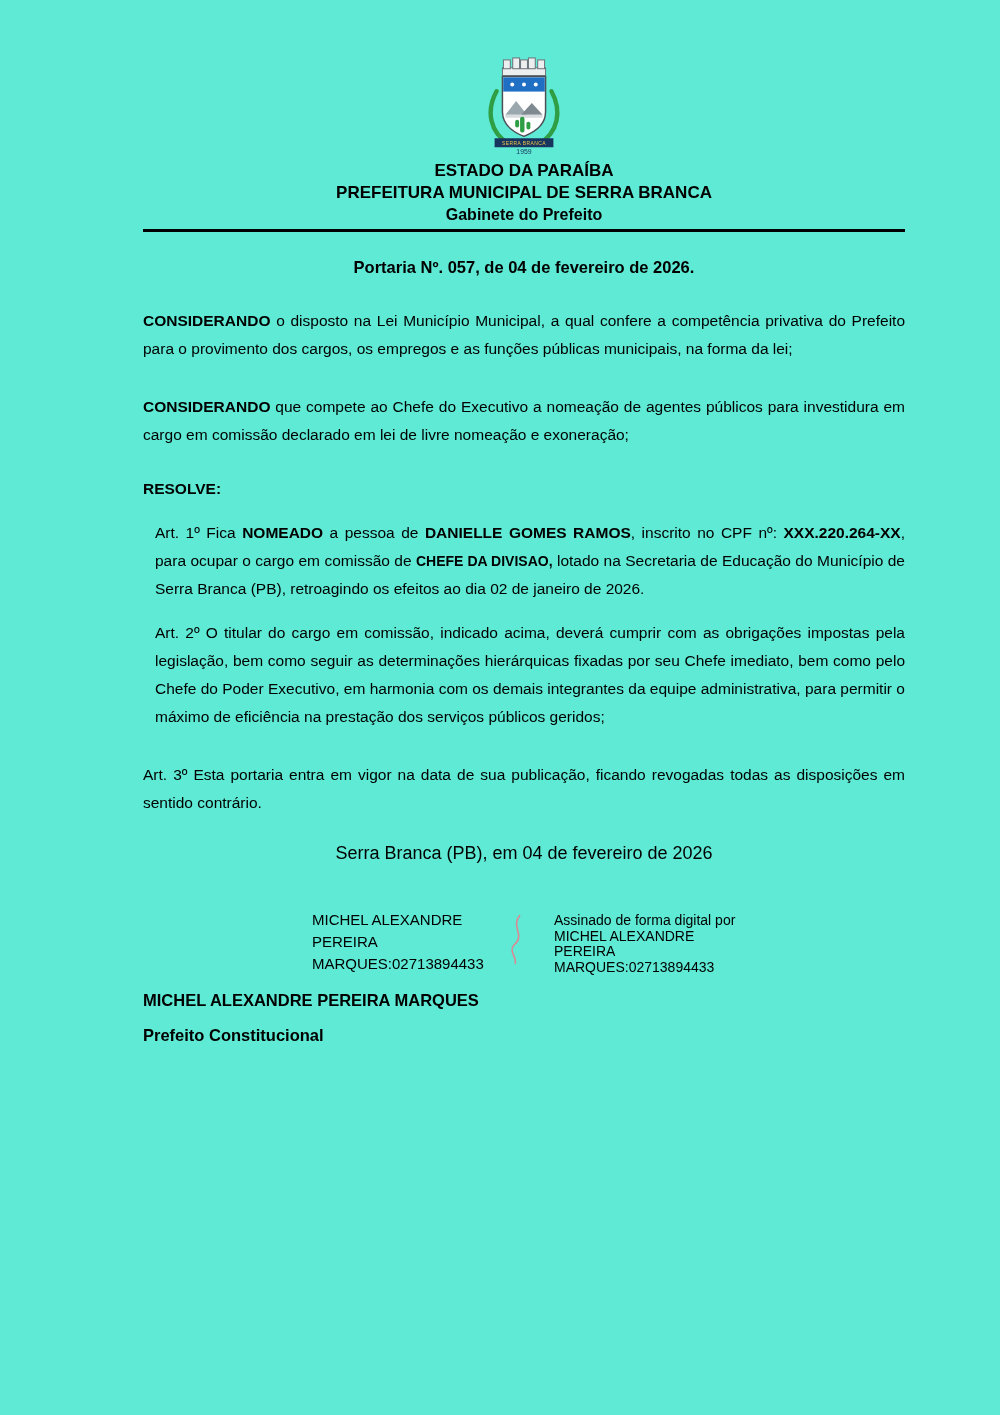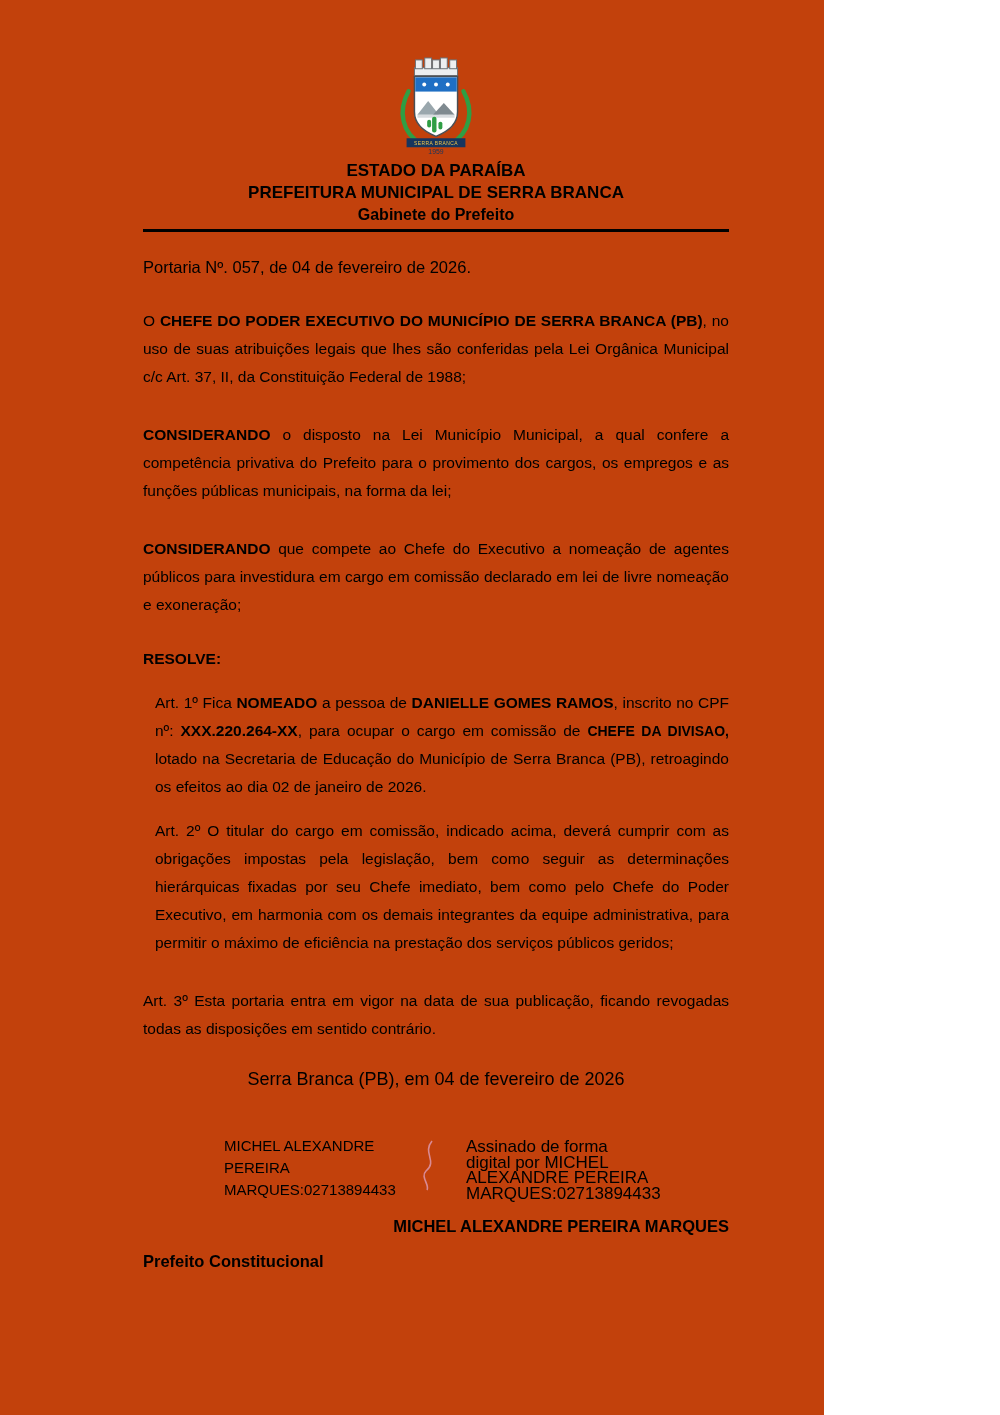--- a/index.html
+++ b/index.html
@@ -5,37 +5,38 @@
   * { margin: 0; padding: 0; box-sizing: border-box; }
   html, body { background: #ffffff; }
   body {
     width: 1000px;
     height: 1415px;
     overflow: hidden;
     font-family: "Liberation Sans", sans-serif;
     color: #000000;
   }
   .page {
-    width: 824px;
+    width: 1000px;
     height: 1415px;
     padding: 56px 95px 0 143px;
-    background: #c2410c;
+    background: #5eead4;
   }
   .header {
     text-align: center;
     border-bottom: 3px solid #000;
     padding-bottom: 3px;
   }
   .crest-wrap { display: flex; justify-content: center; margin-bottom: 6px; }
   .header-line-1 { font-size: 17px; font-weight: bold; line-height: 22px; }
   .header-line-2 { font-size: 16px; font-weight: bold; line-height: 22px; }
   .doc-title {
     margin-top: 26px;
     font-size: 16.5px;
-    font-weight: normal;
+    font-weight: bold;
+    text-align: center;
   }
   .summary {
     margin-top: 30px;
     margin-left: 287px;
     width: 475px;
     font-size: 15.5px;
     font-weight: bold;
     line-height: 30px;
     text-align: justify;
     word-spacing: 13px;
@@ -64,28 +65,28 @@
   }
   .sig-stamp-name {
     width: 170px;
     font-size: 15px;
     line-height: 22px;
     text-align: left;
   }
   .sig-flourish { width: 24px; height: 56px; flex: 0 0 auto; margin-top: 2px; }
   .sig-stamp-note {
     width: 182px;
-    font-size: 17px;
+    font-size: 14px;
     line-height: 15.5px;
     padding-top: 4px;
     text-align: left;
   }
   .signer-name {
     margin-top: 16px;
-    text-align: right;
+    text-align: left;
     font-size: 16.5px;
     font-weight: bold;
   }
   .signer-title {
     margin-top: 16px;
     text-align: left;
     font-size: 16.5px;
     font-weight: bold;
   }
 </style>
@@ -138,21 +139,20 @@
       </svg>
     </div>
     <div class="header-line-1">ESTADO DA PARAÍBA</div>
     <div class="header-line-1">PREFEITURA MUNICIPAL DE SERRA BRANCA</div>
     <div class="header-line-2">Gabinete do Prefeito</div>
   </div>
 
   <p class="doc-title">Portaria Nº. 057, de 04 de fevereiro de 2026.</p>
 
 
-  <p class="body-p"><span>O </span><strong>CHEFE DO PODER EXECUTIVO DO MUNICÍPIO DE SERRA BRANCA (PB)</strong><span>, no uso de suas atribuições legais que lhes são conferidas pela Lei Orgânica Municipal c/c Art. 37, II, da Constituição Federal de 1988;</span></p>
 
   <p class="body-p"><strong>CONSIDERANDO</strong><span> o disposto na Lei Município Municipal, a qual confere a competência privativa do Prefeito para o provimento dos cargos, os empregos e as funções públicas municipais, na forma da lei;</span></p>
 
   <p class="body-p"><strong>CONSIDERANDO</strong><span> que compete ao Chefe do Executivo a nomeação de agentes públicos para investidura em cargo em comissão declarado em lei de livre nomeação e exoneração;</span></p>
 
   <p class="resolve">RESOLVE:</p>
 
   <p class="body-p tight"><span>Art. 1º Fica </span><strong>NOMEADO</strong><span> a pessoa de </span><strong>DANIELLE GOMES RAMOS</strong><span>, inscrito no CPF nº: </span><strong>XXX.220.264-XX</strong><span>, para ocupar o cargo em comissão de </span><strong class="cargo">CHEFE DA DIVISAO,</strong><span> lotado na Secretaria de Educação do Município de Serra Branca (PB), retroagindo os efeitos ao dia 02 de janeiro de 2026.</span></p>
 
   <p class="body-p tight">Art. 2º O titular do cargo em comissão, indicado acima, deverá cumprir com as obrigações impostas pela legislação, bem como seguir as determinações hierárquicas fixadas por seu Chefe imediato, bem como pelo Chefe do Poder Executivo, em harmonia com os demais integrantes da equipe administrativa, para permitir o máximo de eficiência na prestação dos serviços públicos geridos;</p>

